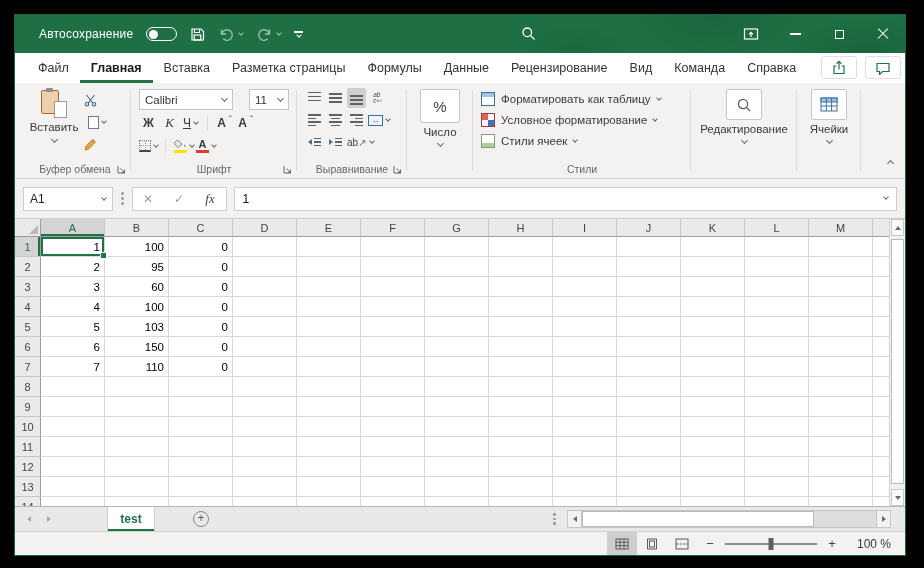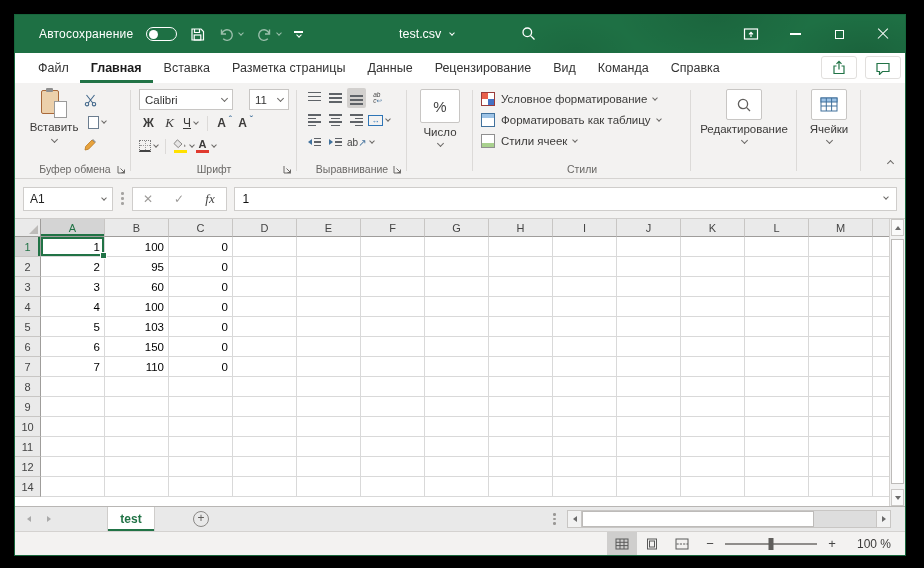--- a/index.html
+++ b/index.html
@@ -225,24 +225,20 @@
             <path d="M3.5 2.5v4.5H8" fill="none" stroke="#fff" stroke-width="1.4"></path>
             <path d="M3.8 6.8a5.3 5.3 0 1 1 1.4 5" fill="none" stroke="#fff" stroke-width="1.4"></path>
           </svg>
         <span class="chv w sm"></span>
       </span>
       <span class="qat">
         <span class="bar"></span>
         <span class="chv w sm"></span>
       </span>
     </div>
-    <div class="tb-title">
-      <span>test.csv</span>
-      <span class="chv w sm"></span>
-    </div>
     <span class="tb-search">
       <svg width="15" height="15" viewBox="0 0 15 15">
           <circle cx="6.3" cy="6.3" r="4.3" fill="none" stroke="#fff" stroke-width="1.3"></circle>
           <path d="M9.6 9.6 13.5 13.5" stroke="#fff" stroke-width="1.3"></path>
         </svg>
     </span>
     <div class="tb-ctrls">
       <span class="cbtn">
         <svg width="16" height="14" viewBox="0 0 16 14">
             <rect x="1.5" y="2" width="13" height="10" fill="none" stroke="#fff" stroke-width="1.2"></rect>
@@ -263,20 +259,21 @@
         </span>
     </div>
   </div>
 
   <div class="tabrow">
     <div id="tabs" style="display:flex">
         <div class="rtab">Файл</div>
         <div class="rtab active">Главная</div>
         <div class="rtab">Вставка</div>
         <div class="rtab">Разметка страницы</div>
+        <div class="rtab">Формулы</div>
         <div class="rtab">Данные</div>
         <div class="rtab">Рецензирование</div>
         <div class="rtab">Вид</div>
         <div class="rtab">Команда</div>
         <div class="rtab">Справка</div>
       </div>
     <div class="tab-actions">
       <span class="act-btn">
         <svg width="16" height="15" viewBox="0 0 16 15">
             <path d="M5.5 6H3v7.5h10V6h-2.5" fill="none" stroke="#217346" stroke-width="1.2"></path>
@@ -492,27 +489,27 @@
         </div>
       <div class="blabel">Число</div>
       <div class="bchv">
           <span class="chv"></span>
         </div>
     </div>
 
     <div class="rgroup g-styles">
       <div id="styles-rows">
           <div class="srow">
+            <div class="si si1" style="display: inline-block;"></div>
+            <div class="" style="display: inline;">Форматировать как таблицу</div>
+            <div class="chv sm" style="display: inline-block;"></div>
+          </div>
+          <div class="srow">
             <div class="si si0" style="display: inline-block;"></div>
             <div class="" style="display: inline;">Условное форматирование</div>
-            <div class="chv sm" style="display: inline-block;"></div>
-          </div>
-          <div class="srow">
-            <div class="si si1" style="display: inline-block;"></div>
-            <div class="" style="display: inline;">Форматировать как таблицу</div>
             <div class="chv sm" style="display: inline-block;"></div>
           </div>
           <div class="srow">
             <div class="si si2" style="display: inline-block;"></div>
             <div class="" style="display: inline;">Стили ячеек</div>
             <div class="chv sm" style="display: inline-block;"></div>
           </div>
         </div>
       <span class="glabel">Стили</span>
     </div>
@@ -788,20 +785,37 @@
             <div class="cell"></div>
             <div class="cell"></div>
             <div class="cell"></div>
             <div class="cell"></div>
             <div class="cell"></div>
             <div class="cell"></div>
             <div class="cell"></div>
             <div class="cell filler"></div>
           </div>
           <div class="grow">
+            <div class="rowh">13</div>
+            <div class="cell"></div>
+            <div class="cell"></div>
+            <div class="cell"></div>
+            <div class="cell"></div>
+            <div class="cell"></div>
+            <div class="cell"></div>
+            <div class="cell"></div>
+            <div class="cell"></div>
+            <div class="cell"></div>
+            <div class="cell"></div>
+            <div class="cell"></div>
+            <div class="cell"></div>
+            <div class="cell"></div>
+            <div class="cell filler"></div>
+          </div>
+          <div class="grow">
             <div class="rowh">14</div>
             <div class="cell"></div>
             <div class="cell"></div>
             <div class="cell"></div>
             <div class="cell"></div>
             <div class="cell"></div>
             <div class="cell"></div>
             <div class="cell"></div>
             <div class="cell"></div>
             <div class="cell"></div>

